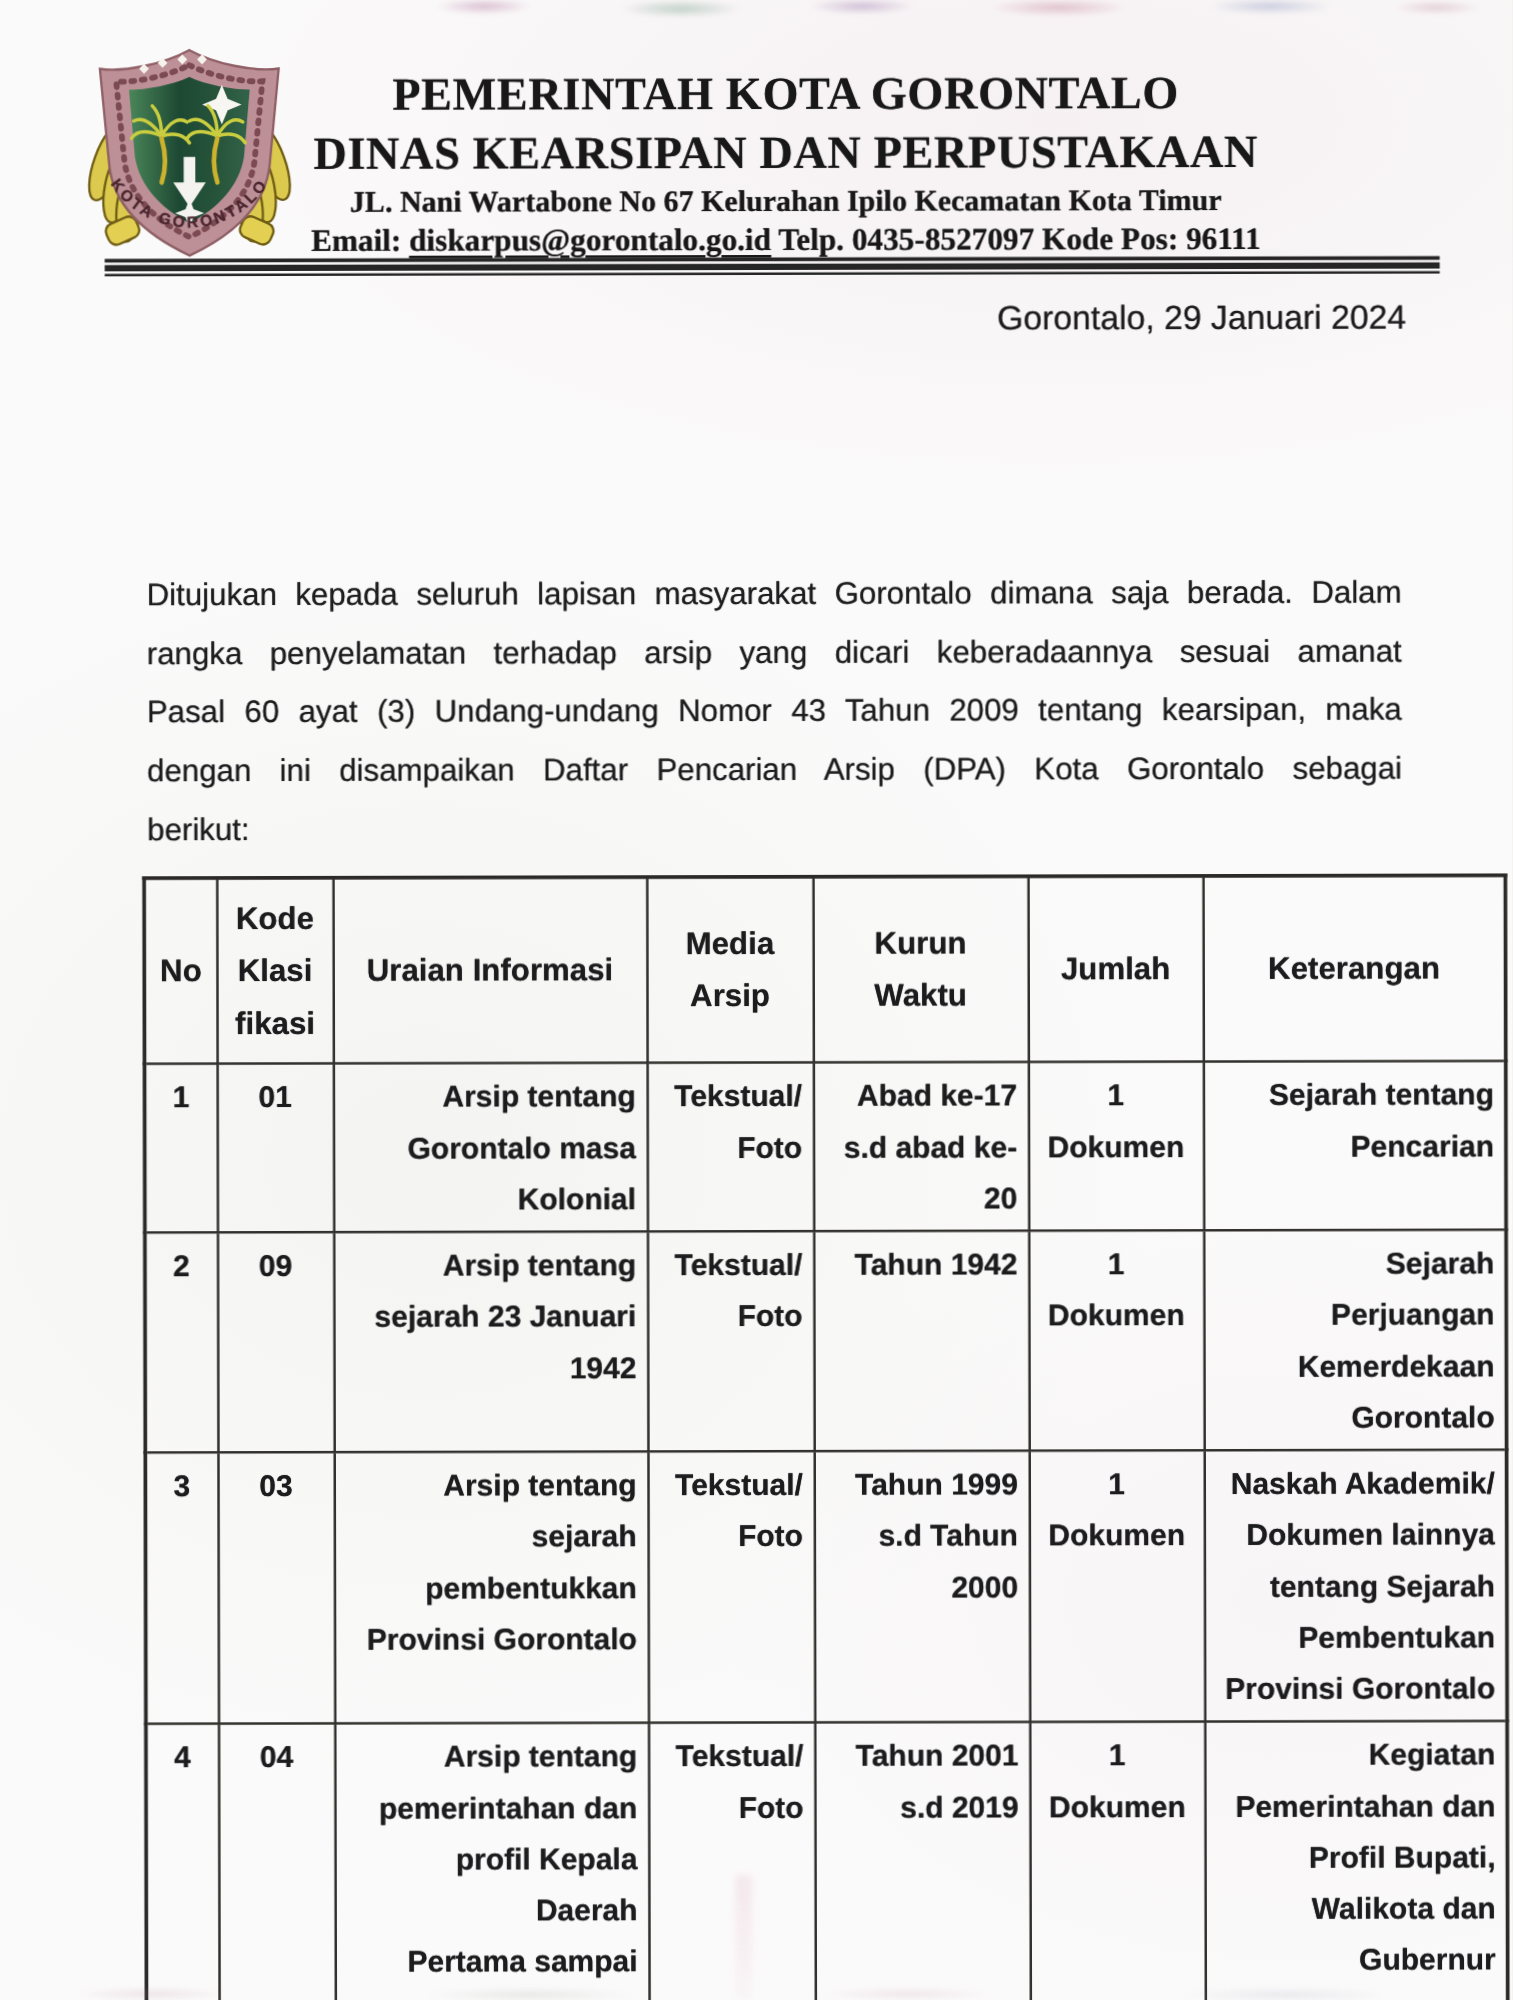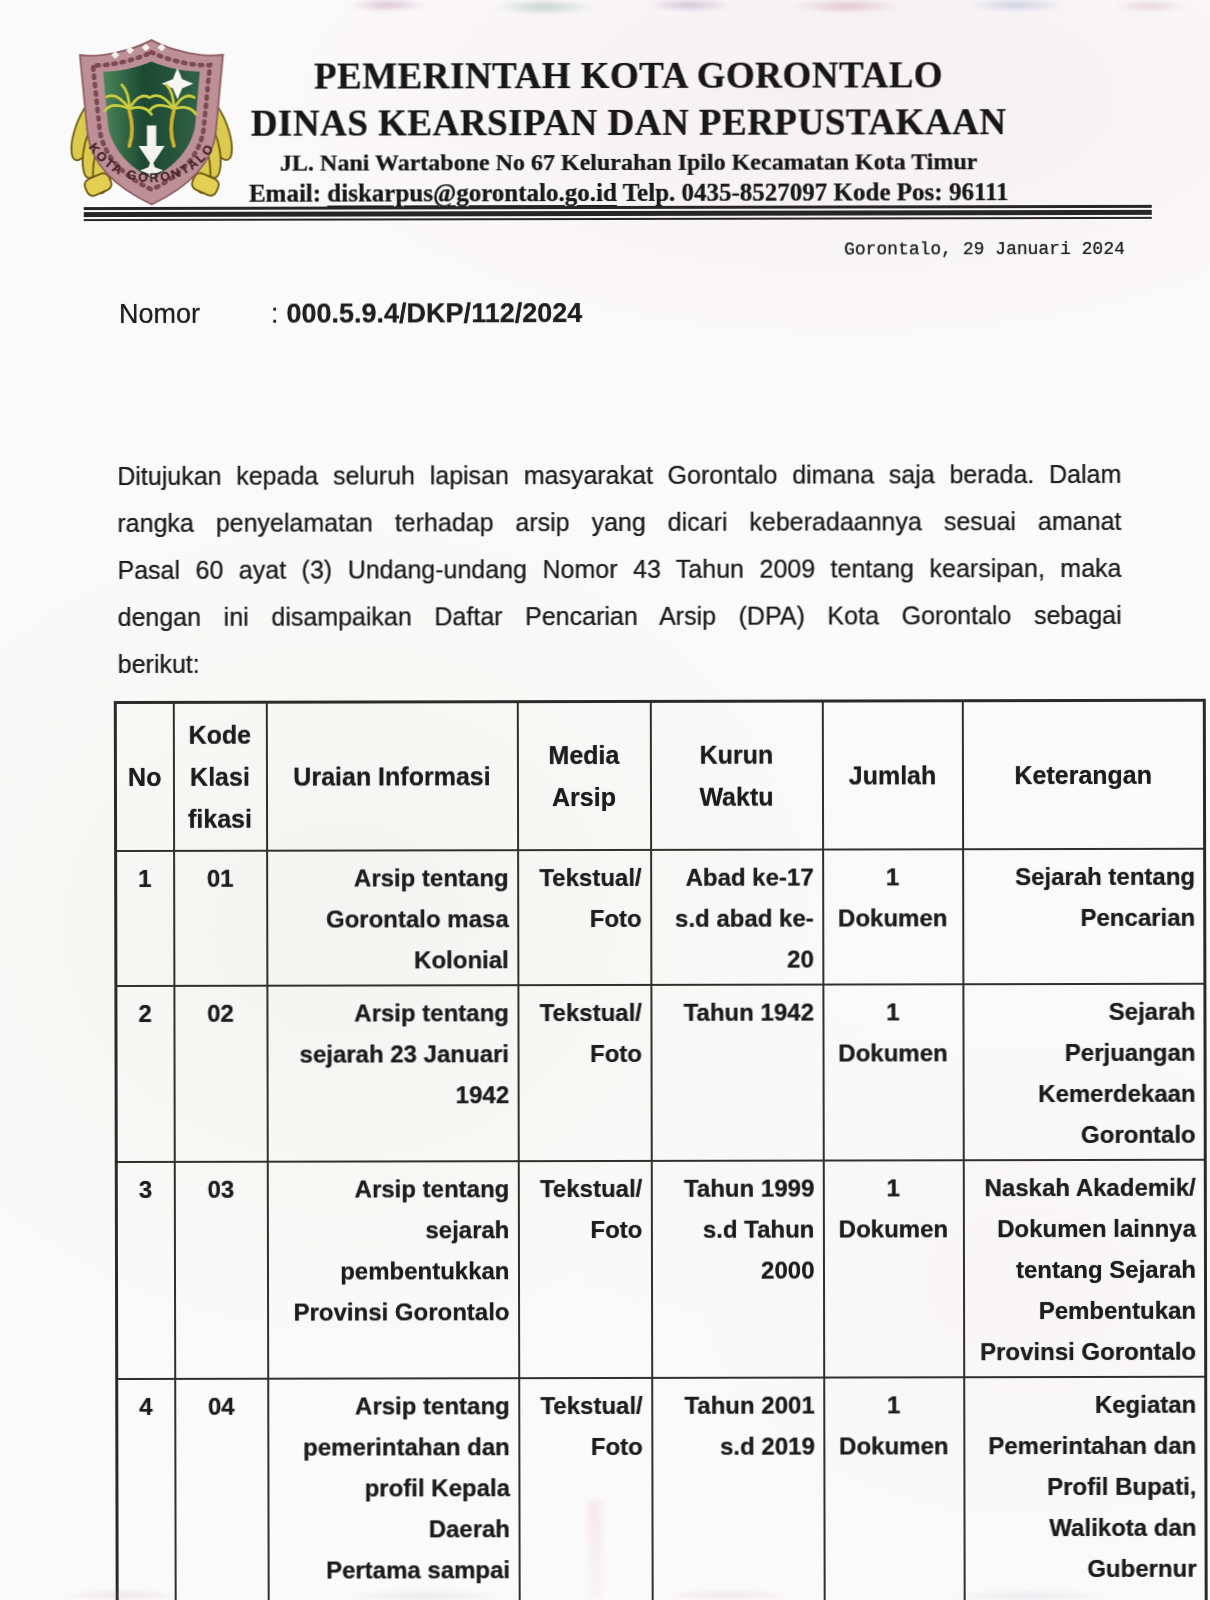--- a/index.html
+++ b/index.html
@@ -32,21 +32,21 @@
   .lh-contact{font-size:25px;line-height:32px;}
   .lh-email{text-decoration:underline;text-decoration-thickness:2px;text-underline-offset:4px;font-family:Liberation Serif, serif;}
   .rule{
     position:absolute;left:85px;right:57px;top:206px;height:14px;
     background:
       linear-gradient(#262626,#262626) 0 0/100% 3px no-repeat,
       linear-gradient(#262626,#262626) 0 5px/100% 5px no-repeat,
       linear-gradient(#262626,#262626) 0 12px/100% 2px no-repeat;
   }
   
-  .dateline{position:absolute;top:240px;right:84px;font-size:18px;color:#1d1d1f;font-family:Liberation Mono, monospace;}
+  .dateline{position:absolute;top:240px;right:84px;font-size:27px;color:#1d1d1f;}
   .meta{position:absolute;left:120px;top:298px;font-size:27px;}
   .meta-row{margin-bottom:28px;line-height:30px;}
   .meta-label{display:inline-block;width:152px;}
   .meta-sep{display:inline-block;}
   .meta-value{margin-left:8px;}
   .meta-value.strong{font-weight:bold;}
   .meta-value.underlined{text-decoration:underline;text-decoration-thickness:3px;text-underline-offset:6px;}
   
   .paragraph{position:absolute;left:118px;right:88px;top:452px;font-size:25px;color:#1d1d1f;}
   .para-line{
@@ -180,23 +180,20 @@
       <div class="lh-org2">DINAS KEARSIPAN DAN PERPUSTAKAAN</div>
       <div class="lh-addr">JL. Nani Wartabone No 67 Kelurahan Ipilo Kecamatan Kota Timur</div>
       <div class="lh-contact"><span>Email:</span> <span class="lh-email">diskarpus@gorontalo.go.id</span> <span>Telp. 0435-8527097</span> <span>Kode Pos: 96111</span></div>
     </div>
 
     <div class="rule"></div>
 
     <div class="dateline">Gorontalo, 29 Januari 2024</div>
 
     <div class="meta">
-      <div class="meta-row">
-        <span class="meta-label">Nomor</span><span class="meta-sep">:</span><span class="meta-value strong">000.5.9.4/DKP/112/2024</span>
-      </div>
     </div>
 
     <div class="paragraph">
       <div class="para-line">Ditujukan kepada seluruh lapisan masyarakat Gorontalo dimana saja berada. Dalam</div>
       <div class="para-line">rangka penyelamatan terhadap arsip yang dicari keberadaannya sesuai amanat</div>
       <div class="para-line">Pasal 60 ayat (3) Undang-undang Nomor 43 Tahun 2009 tentang kearsipan, maka</div>
       <div class="para-line">dengan ini disampaikan Daftar Pencarian Arsip (DPA) Kota Gorontalo sebagai</div>
       <div class="para-line last">berikut:</div>
     </div>
 
@@ -235,21 +232,21 @@
         <td>Abad ke-17
 s.d abad ke-
 20</td>
         <td class="center">1
 Dokumen</td>
         <td>Sejarah tentang
 Pencarian</td>
       </tr>
       <tr style="height:127px">
         <td class="center">2</td>
-        <td class="center">02</td>
+        <td class="center">09</td>
         <td>Arsip tentang
 sejarah 23 Januari
 1942</td>
         <td>Tekstual/
 Foto</td>
         <td>Tahun 1942</td>
         <td class="center">1
 Dokumen</td>
         <td>Sejarah Perjuangan
 Kemerdekaan

